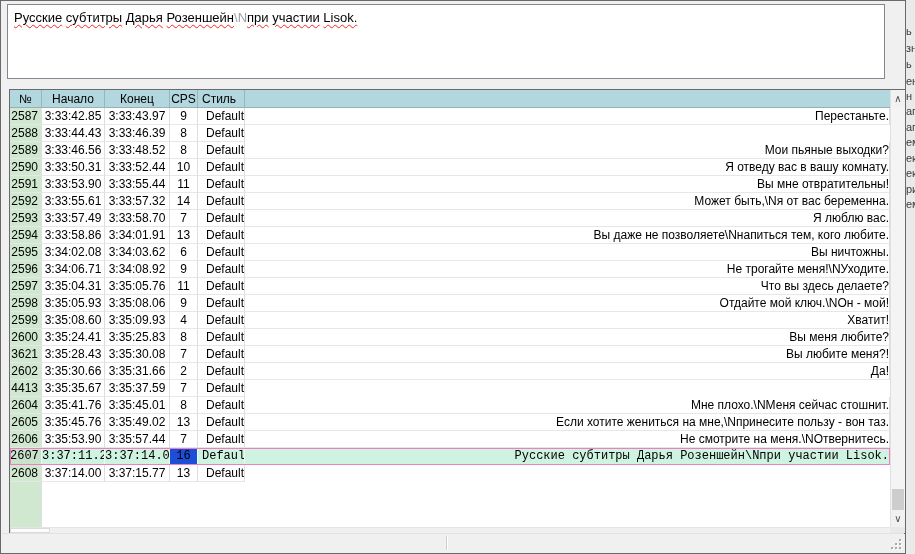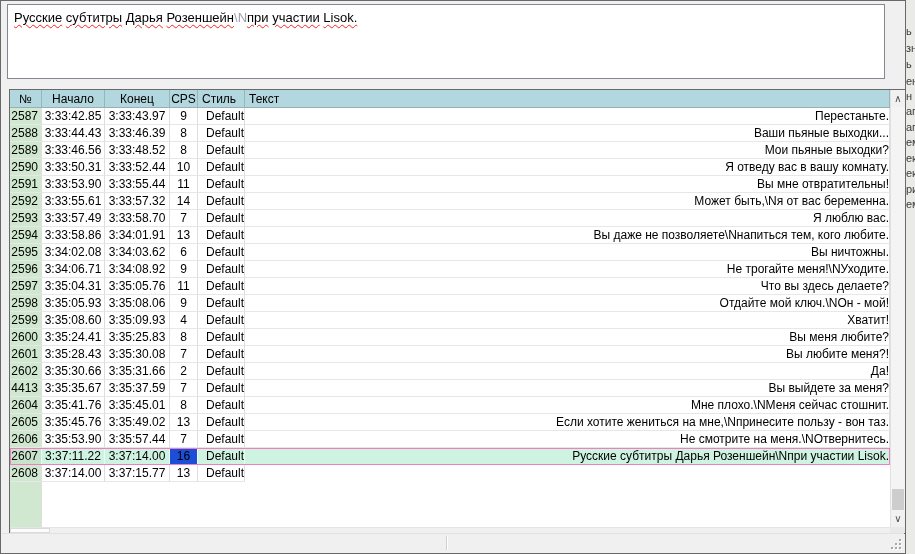--- a/index.html
+++ b/index.html
@@ -37,21 +37,21 @@
   .col-text{flex:1;min-width:0;}
 
   .row{display:flex;height:17px;font-size:12px;background:#ffffff;box-sizing:border-box;}
   .cell{border-right:1px solid #dedede;border-bottom:1px solid #e7e7e7;line-height:16px;
         white-space:nowrap;overflow:hidden;box-sizing:border-box;}
   .cell-num{background:#cfe8cf;text-align:right;padding-right:3px;}
   .cell-start,.cell-end,.cell-cps{text-align:center;}
   .cell-style,.cell-text{padding-left:4px;text-align:right;}
 
   .row.selected{outline:1px solid #ef7fc2;outline-offset:-1px;}
-  .row.selected .cell{background:#cff3e1;border-right-color:#e9fbf2;}
+  .row.selected .cell{background:#cff3e1;border-right-color:#e9fbf2;font-family:Liberation Mono, monospace;}
   .row.selected .cell-num{background:#c8e2cb;}
   .row.selected .cell-cps.warn{background:#1d4ed8;}
 
   .gutter-bottom{position:absolute;left:0;top:392px;bottom:0;width:32px;background:#cfe8cf;
                  border-right:1px solid #dedede;box-sizing:border-box;}
 
   
   .vscroll{position:absolute;top:0;right:0;width:15px;bottom:6px;background:#f4f4f4;
            border-left:1px solid #e0e0e0;box-sizing:border-box;}
   .vs-btn{position:absolute;left:0;right:0;height:17px;background:#f1f1f1;display:flex;
@@ -107,39 +107,37 @@
 
     <div class="grid">
       <div class="grid-inner">
 
         <div class="header-row">
           <div class="hcell hc-center col-num">№</div>
           <div class="hcell hc-center col-start">Начало</div>
           <div class="hcell hc-center col-end">Конец</div>
           <div class="hcell hc-center col-cps">CPS</div>
           <div class="hcell hc-left col-style">Стиль</div>
-          <div class="hcell hc-left col-text">Текст</div>
         </div>
 
         <div id="grid-rows">
             <div class="row">
               <div class="cell cell-num col-num">2587</div>
               <div class="cell cell-start col-start">3:33:42.85</div>
               <div class="cell cell-end col-end">3:33:43.97</div>
               <div class="cell cell-cps col-cps">9</div>
               <div class="cell cell-style col-style">Default</div>
               <div class="cell cell-text col-text">Перестаньте.</div>
             </div>
             <div class="row">
               <div class="cell cell-num col-num">2588</div>
               <div class="cell cell-start col-start">3:33:44.43</div>
               <div class="cell cell-end col-end">3:33:46.39</div>
               <div class="cell cell-cps col-cps">8</div>
               <div class="cell cell-style col-style">Default</div>
-              <div class="cell cell-text col-text">Ваши пьяные выходки...</div>
             </div>
             <div class="row">
               <div class="cell cell-num col-num">2589</div>
               <div class="cell cell-start col-start">3:33:46.56</div>
               <div class="cell cell-end col-end">3:33:48.52</div>
               <div class="cell cell-cps col-cps">8</div>
               <div class="cell cell-style col-style">Default</div>
               <div class="cell cell-text col-text">Мои пьяные выходки?</div>
             </div>
             <div class="row">
@@ -224,42 +222,41 @@
             </div>
             <div class="row">
               <div class="cell cell-num col-num">2600</div>
               <div class="cell cell-start col-start">3:35:24.41</div>
               <div class="cell cell-end col-end">3:35:25.83</div>
               <div class="cell cell-cps col-cps">8</div>
               <div class="cell cell-style col-style">Default</div>
               <div class="cell cell-text col-text">Вы меня любите?</div>
             </div>
             <div class="row">
-              <div class="cell cell-num col-num">2601</div>
+              <div class="cell cell-num col-num">3621</div>
               <div class="cell cell-start col-start">3:35:28.43</div>
               <div class="cell cell-end col-end">3:35:30.08</div>
               <div class="cell cell-cps col-cps">7</div>
               <div class="cell cell-style col-style">Default</div>
               <div class="cell cell-text col-text">Вы любите меня?!</div>
             </div>
             <div class="row">
               <div class="cell cell-num col-num">2602</div>
               <div class="cell cell-start col-start">3:35:30.66</div>
               <div class="cell cell-end col-end">3:35:31.66</div>
               <div class="cell cell-cps col-cps">2</div>
               <div class="cell cell-style col-style">Default</div>
               <div class="cell cell-text col-text">Да!</div>
             </div>
             <div class="row">
               <div class="cell cell-num col-num">4413</div>
               <div class="cell cell-start col-start">3:35:35.67</div>
               <div class="cell cell-end col-end">3:35:37.59</div>
               <div class="cell cell-cps col-cps">7</div>
               <div class="cell cell-style col-style">Default</div>
-              <div class="cell cell-text col-text">Вы выйдете за меня?</div>
             </div>
             <div class="row">
               <div class="cell cell-num col-num">2604</div>
               <div class="cell cell-start col-start">3:35:41.76</div>
               <div class="cell cell-end col-end">3:35:45.01</div>
               <div class="cell cell-cps col-cps">8</div>
               <div class="cell cell-style col-style">Default</div>
               <div class="cell cell-text col-text">Мне плохо.\NМеня сейчас стошнит.</div>
             </div>
             <div class="row">

